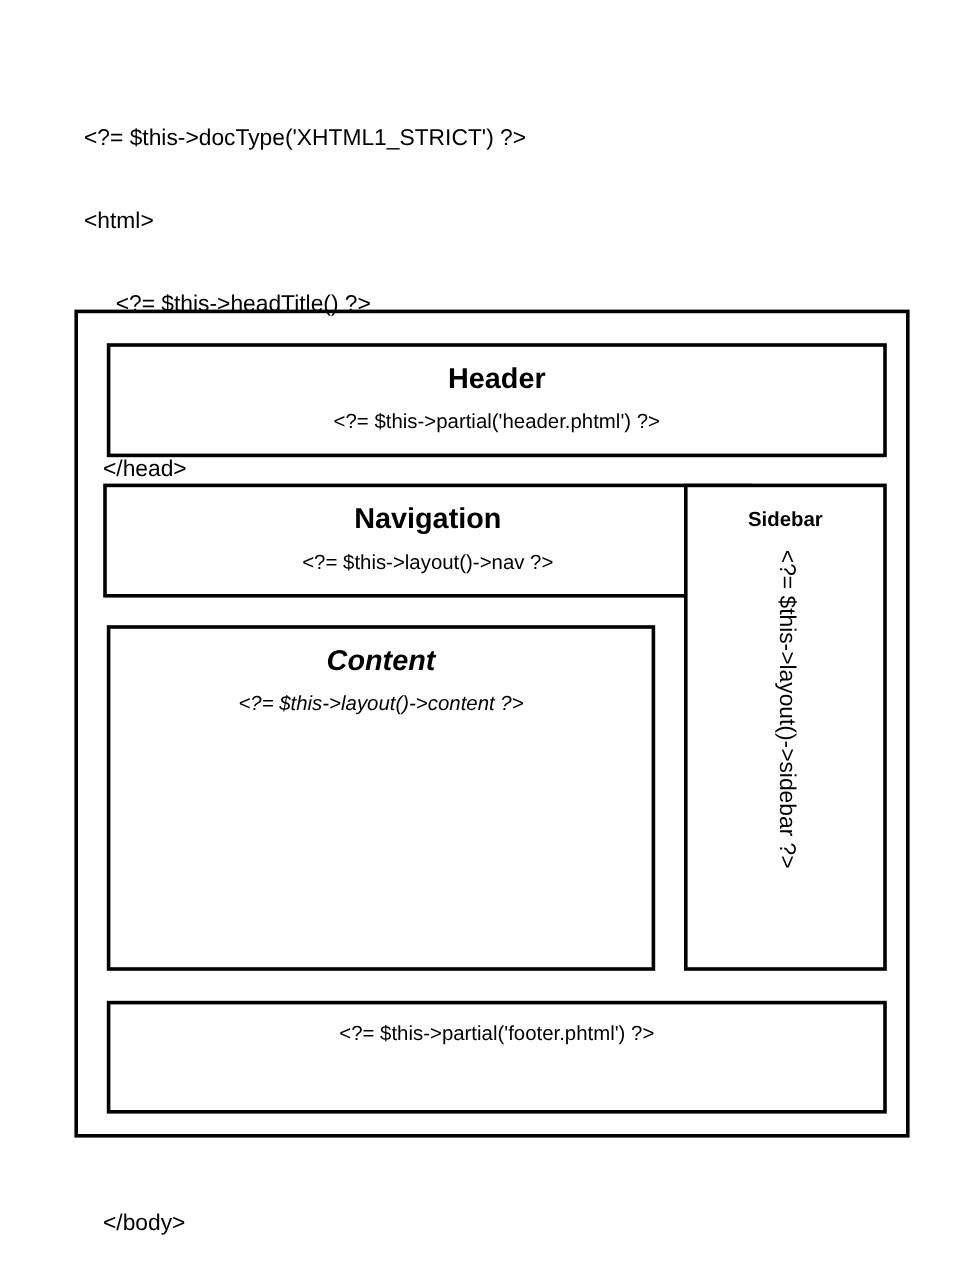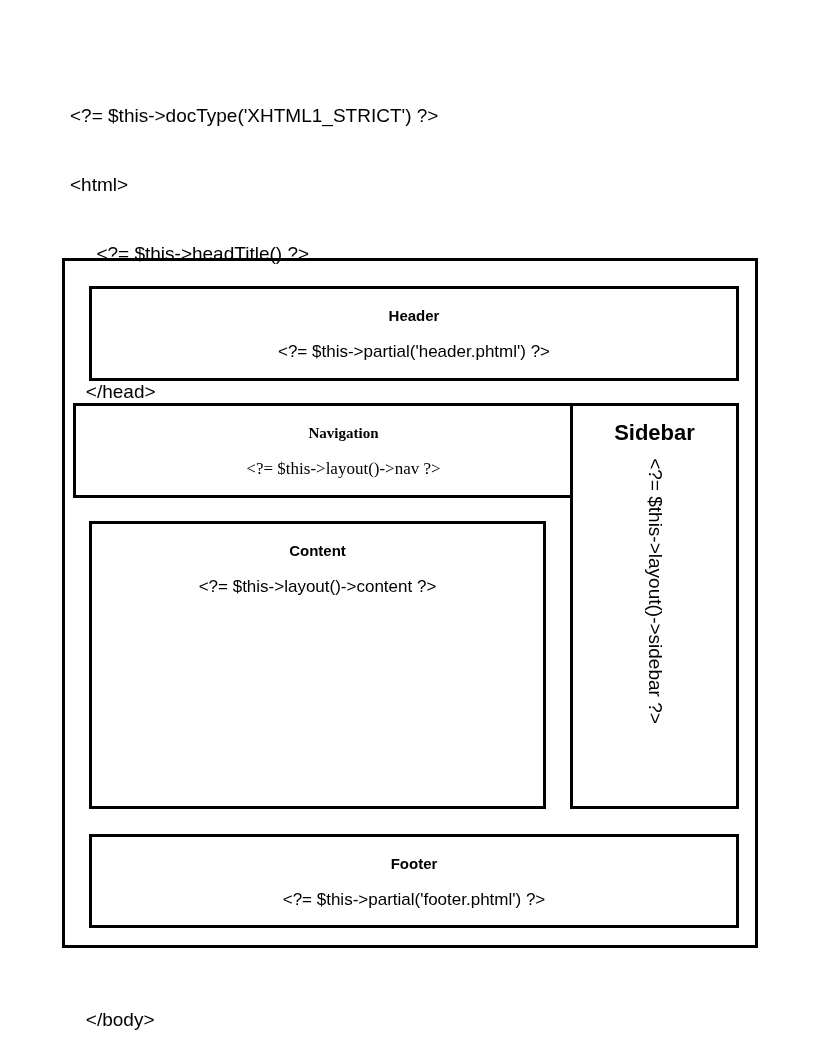--- a/index.html
+++ b/index.html
@@ -51,70 +51,70 @@
   
   .dbox {
     position: absolute;
     border: 3px solid #000;
     box-sizing: border-box;
     background: #fff;
   }
   .dbox-title {
     text-align: center;
     font-weight: bold;
-    font-size: 15px;
+    font-size: 24px;
     line-height: 22px;
     margin-top: 16px;
   }
   .dbox-code {
     text-align: center;
     font-size: 17px;
     line-height: 22px;
     margin-top: 14px;
     white-space: pre;
   }
 
   
   #box-header {
     left: 24px;
     top: 25px;
     width: 650px;
     height: 95px;
   }
   #box-navigation {
-    left: 8px;
+    left: 21px;
     top: 142px;
     width: 541px;
     height: 95px;
-    font-family: Liberation Serif, serif;
   }
   #box-content {
     left: 24px;
     top: 260px;
     width: 457px;
     height: 288px;
+    font-style: italic;
   }
   #box-sidebar {
     left: 505px;
     top: 142px;
     width: 169px;
     height: 406px;
   }
   #box-footer {
     left: 24px;
     top: 573px;
     width: 650px;
     height: 94px;
   }
 
   
   .sidebar-title {
     text-align: center;
     font-weight: bold;
-    font-size: 22px;
+    font-size: 17px;
     line-height: 22px;
     margin-top: 16px;
   }
   .sidebar-rot-wrap {
     position: absolute;
     left: 0;
     right: 0;
     top: 52px;
     bottom: 0;
     display: flex;
@@ -160,21 +160,20 @@
   </div>
 
   <div class="dbox" id="box-sidebar">
     <div class="sidebar-title">Sidebar</div>
     <div class="sidebar-rot-wrap">
       <span class="sidebar-rot" style="width: 266px; transform: rotate(90deg) translate(0px, 0px); margin-top: 122px;">&lt;?= $this-&gt;layout()-&gt;sidebar ?&gt;</span>
     </div>
   </div>
 
   <div class="dbox" id="box-footer">
-    <div class="dbox-title">Footer</div>
     <div class="dbox-code">&lt;?= $this-&gt;partial('footer.phtml') ?&gt;</div>
   </div>
 
 </div>
 
 <div id="code-bottom">
   <span class="code-line">   &lt;/body&gt;</span>
   
 </div>
 

